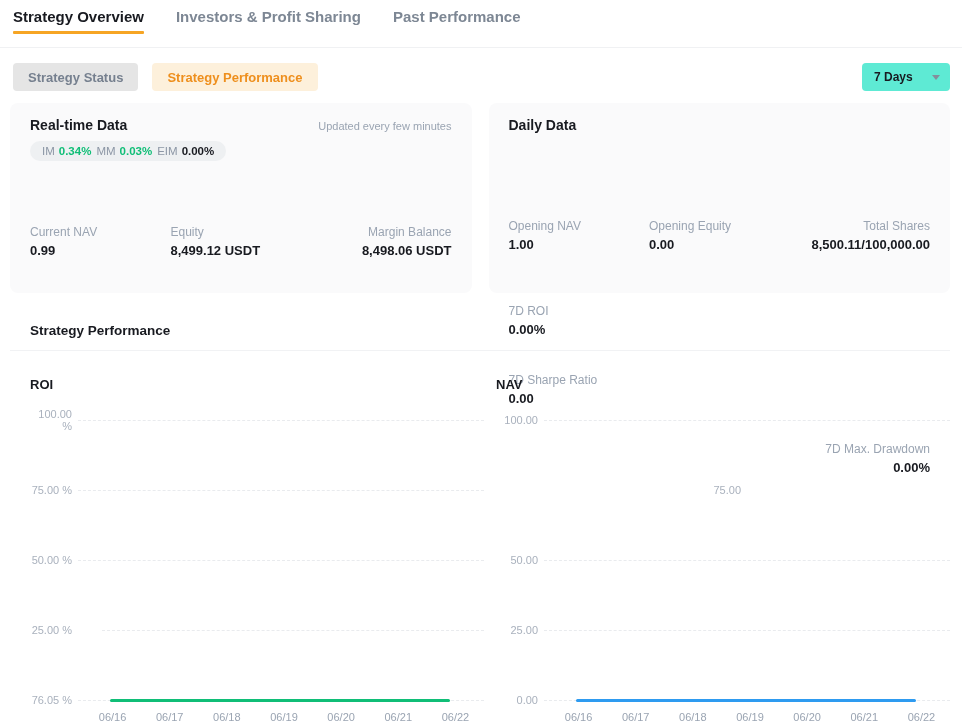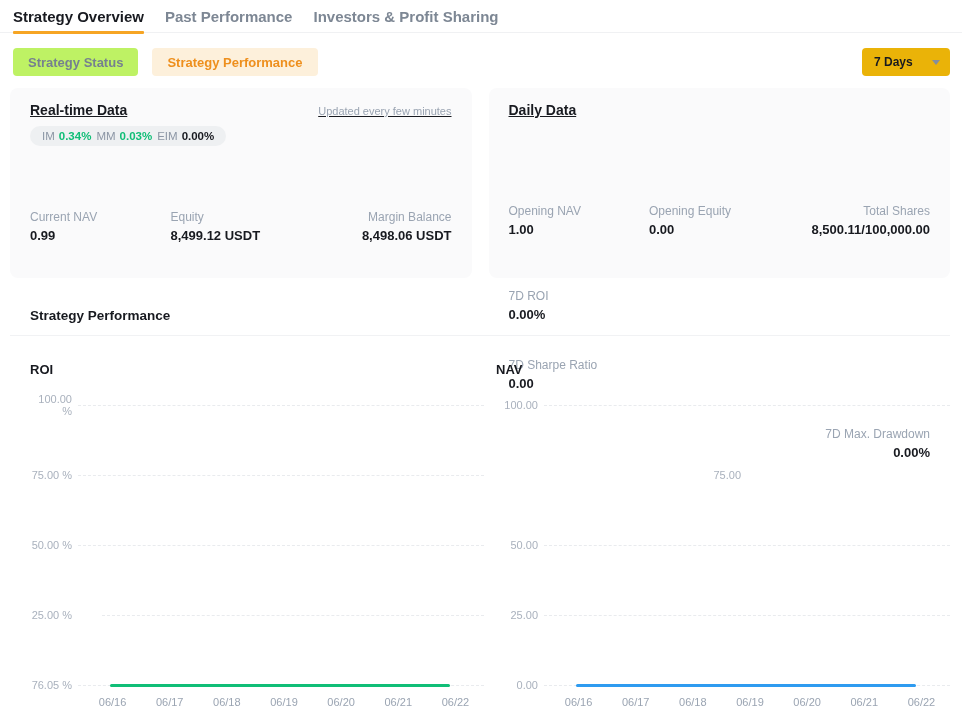--- a/index.html
+++ b/index.html
@@ -1,44 +1,44 @@
 <!DOCTYPE html>
 <html><head>
 <meta charset="utf-8">
 <style>
   * { box-sizing: border-box; margin: 0; padding: 0; }
   html, body { width: 962px; height: 723px; background: #ffffff; overflow: hidden;
     font-family: "Liberation Sans", sans-serif; color: #181a20; }
 
   
-  .tabbar { display: flex; gap: 21px; padding-left: 13px; border-bottom: 1px solid #f0f1f3;
-    height: 33px; align-items: flex-start; }
+  .tabbar { display: flex; gap: 32px; padding-left: 13px; border-bottom: 1px solid #f0f1f3;
+    height: 48px; align-items: flex-start; }
   .tab { position: relative; padding: 8px 0 8px 0; font-size: 15px; font-weight: bold;
     color: #7d8794; cursor: pointer; white-space: nowrap; }
   .tab.active { color: #181a20; }
   .tab.active::after { content: ""; position: absolute; left: 0; right: 0; bottom: -1px;
     height: 3px; background: #f6a524; border-radius: 1px; }
 
   
   .controls { display: flex; align-items: center; margin: 15px 12px 0 13px; }
   .chip { height: 28px; display: inline-flex; align-items: center; padding: 0 15px;
-    border-radius: 4px; font-size: 13px; font-weight: bold; background: #bef264;
+    border-radius: 4px; font-size: 13px; font-weight: bold; background: #e5e5e5;
     color: #76808f; cursor: pointer; }
   .chip + .chip { margin-left: 14px; }
   .chip.active { background: #fdf0db; color: #ee8f1d; }
-  .select { margin-left: auto; width: 88px; height: 28px; background: #eab308; border-radius: 4px;
+  .select { margin-left: auto; width: 88px; height: 28px; background: #5eead4; border-radius: 4px;
     display: flex; align-items: center; padding: 0 10px 0 12px; font-size: 12px; font-weight: bold;
     color: #181a20; cursor: pointer; }
   .caret { margin-left: auto; width: 0; height: 0; border-left: 4px solid transparent;
     border-right: 4px solid transparent; border-top: 5px solid #848e9c; }
 
   
   .cards-row { display: flex; gap: 17px; margin: 12px 12px 0 10px; }
   .card { flex: 1; height: 190px; background: #fafafb; border-radius: 8px; padding: 14px 20px 0 20px; }
-  .card-head { display: flex; align-items: baseline; text-decoration: underline; }
+  .card-head { display: flex; align-items: baseline; }
   .card-title { font-size: 14px; font-weight: bold; color: #181a20; }
   .updated-note { margin-left: auto; font-size: 11px; color: #9aa4b2; text-align: right; }
   .margin-pill { display: inline-flex; gap: 5px; align-items: center; background: #eef0f2;
     border-radius: 11px; padding: 4px 12px; margin-top: 8px; font-size: 11.5px; }
   .margin-item { white-space: nowrap; }
   .margin-label { color: #8c96a5; margin-right: 4px; }
   .margin-value { font-weight: bold; }
   .margin-value.green { color: #10be77; }
   .margin-value.dark { color: #181a20; }
   .metrics { display: flex; margin-top: 28px; }
@@ -63,22 +63,22 @@
   .tick-line { flex: 1; border-top: 1px dashed #e9ebee; }
   .zero-line { position: absolute; left: 80px; right: 34px; height: 3px; border-radius: 2px; }
   .x-labels { display: flex; margin-left: 54px; margin-top: 11px; }
   .x-label { flex: 1; text-align: center; font-size: 11px; color: #9aa4b2; }
 </style>
 </head>
 <body>
 
 <nav class="tabbar">
   <div class="tab active">Strategy Overview</div>
+  <div class="tab">Investors &amp; Profit Sharing</div>
   <div class="tab">Past Performance</div>
-  <div class="tab">Investors &amp; Profit Sharing</div>
 </nav>
 
 <div class="controls">
   <div class="chip">Strategy Status</div>
   <div class="chip active">Strategy Performance</div>
   <div class="select">
     <span>7 Days</span>
     <span class="caret"></span>
   </div>
 </div>

